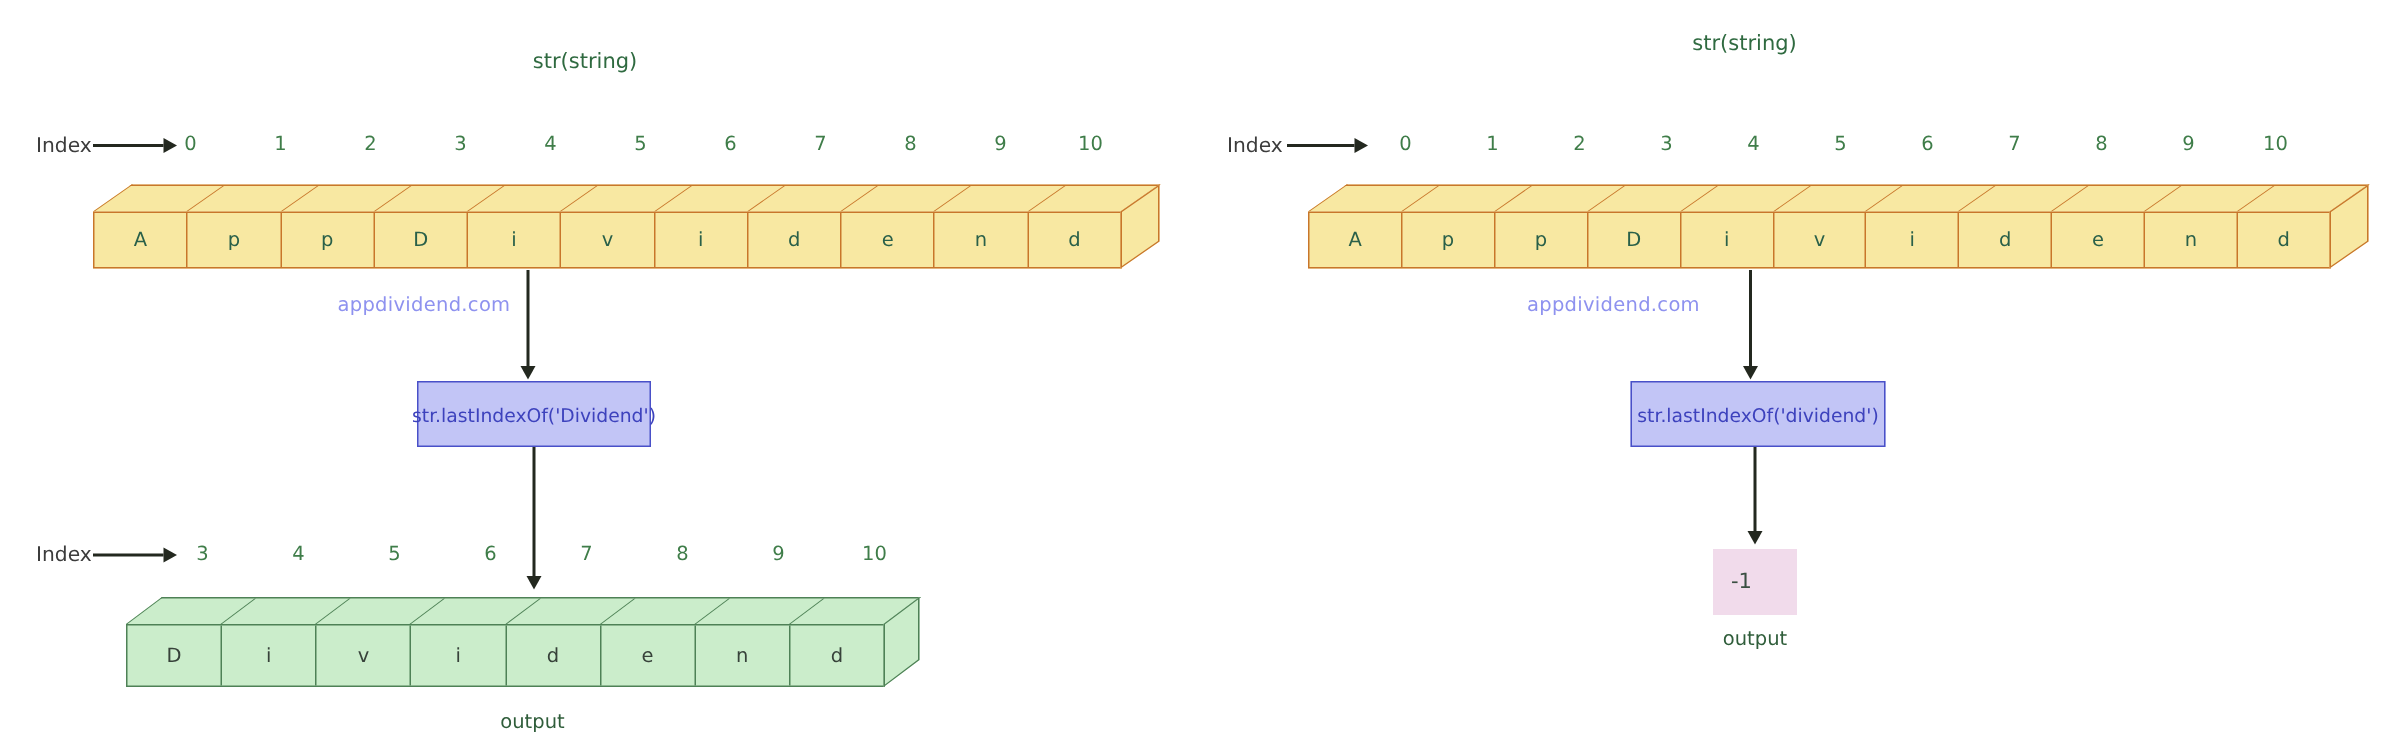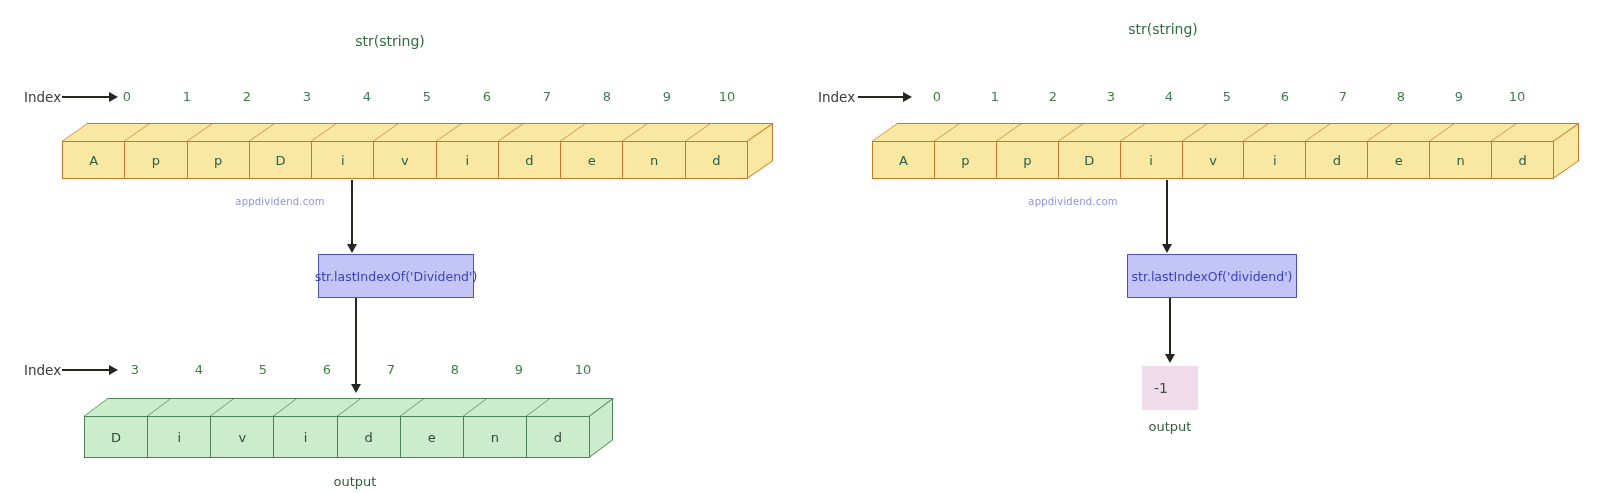--- a/index.html
+++ b/index.html
@@ -3,21 +3,21 @@
 <meta charset="utf-8">
 <style>
   * { margin:0; padding:0; box-sizing:border-box; }
   html,body { background:#ffffff; }
   body { font-family:"DejaVu Sans", sans-serif; }
   #canvas { position:relative; width:1600px; height:493px; background:#ffffff; overflow:hidden; }
 
   .title { position:absolute; width:200px; text-align:center; font-size:14px; color:#2f6a40; }
   .index-label { position:absolute; font-size:13.5px; color:#3c3c3c; }
   .idx-num { position:absolute; width:30px; margin-left:-15px; text-align:center; font-size:13px; color:#3f7d49; }
-  .watermark { position:absolute; width:110px; text-align:center; font-size:10px; color:#8e92ef; letter-spacing:.2px; }
+  .watermark { position:absolute; width:110px; text-align:center; font-size:13px; color:#8e92ef; letter-spacing:.2px; }
   .output-label { position:absolute; width:100px; text-align:center; font-size:13px; color:#2f5d3a; }
 
   
   .arrow-line-v { position:absolute; width:2px; background:#23281f; }
   .arrow-head-down { position:absolute; width:0; height:0;
       border-left:5px solid transparent; border-right:5px solid transparent; border-top:9px solid #23281f; }
   .arrow-line-h { position:absolute; height:2px; background:#23281f; }
   .arrow-head-right { position:absolute; width:0; height:0;
       border-top:5px solid transparent; border-bottom:5px solid transparent; border-left:9px solid #23281f; }
 
@@ -41,21 +41,21 @@
   .strip.yellow .side { width:26px; height:38px; transform:skewY(-34.7deg); transform-origin:0 0; }
 
   .strip.green .top, .strip.green .front, .strip.green .side { background:#cbedcb; border-color:#4e8156; }
   .strip.green .tcell, .strip.green .fcell { border-color:#4e8156; }
   .strip.green .fcell { color:#37423a; }
   .strip.green .top  { transform:skewX(-53.13deg); transform-origin:0 100%; }
   .strip.green .front{ height:42px; }
   .strip.green .side { width:24px; height:42px; transform:skewY(-36.87deg); transform-origin:0 0; }
 
   .func-box { position:absolute; background:#c2c5f6; border:1.5px solid #4950c8;
-      display:flex; align-items:center; justify-content:center; font-size:12.5px; color:#3d42bd;margin-left:40px; }
+      display:flex; align-items:center; justify-content:center; font-size:12.5px; color:#3d42bd; }
   .pink-box { position:absolute; background:#f1dbeb; display:flex; align-items:center;
       padding-left:12px; font-size:14px; color:#3a4f42; }
 </style>
 </head>
 <body>
 
 <div id="canvas">
 
   <div>
     <div class="title" style="left:290px; top:33px;">str(string)</div>

